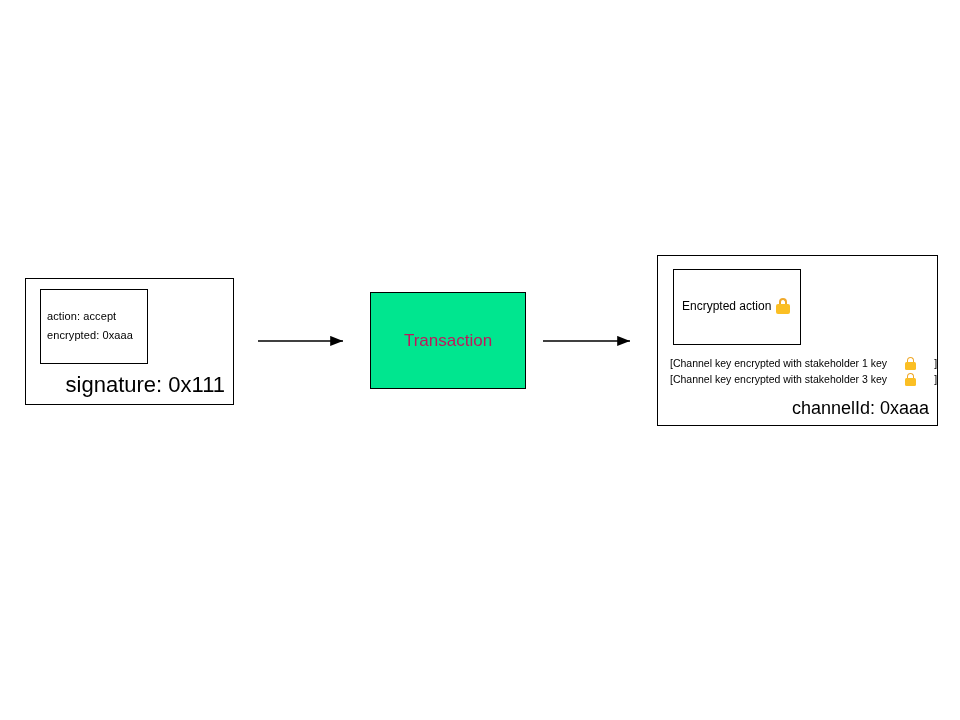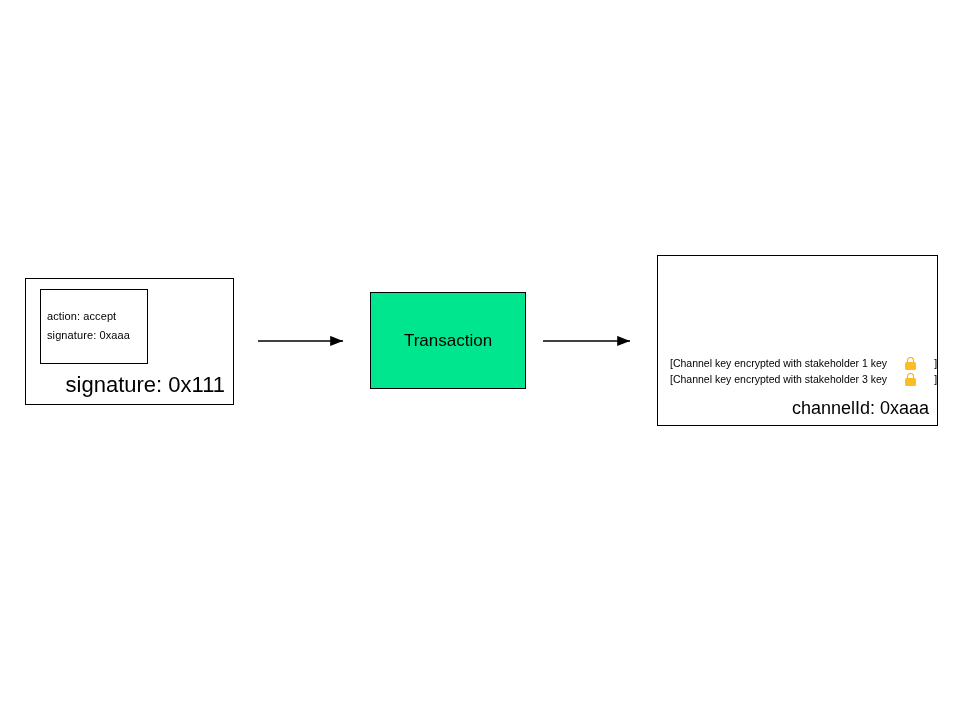--- a/index.html
+++ b/index.html
@@ -70,21 +70,21 @@
     width: 156px;
     height: 97px;
     background: #00E68F;
     border: 1.5px solid #000000;
     display: flex;
     align-items: center;
     justify-content: center;
   }
   #transaction-label {
     font-size: 17px;
-    color: #000000;
+    color: #be185d;
     white-space: nowrap;
   }
 
   
   #channel-card {
     left: 657px;
     top: 255px;
     width: 281px;
     height: 171px;
   }
@@ -184,21 +184,21 @@
 </head>
 <body>
 
 <div class="canvas">
 
   <div class="box" id="request-card">
 
     <div class="box" id="request-payload-box">
       <div class="payload-lines">
         <div>action: accept</div>
-        <div>signature: 0xaaa</div>
+        <div>encrypted: 0xaaa</div>
       </div>
     </div>
 
     <div id="request-signature">signature: 0x111</div>
   </div>
 
   <svg class="arrow-svg" id="arrow-request-to-transaction" width="100" height="22">
     <defs>
       <marker id="ah1" markerWidth="9" markerHeight="9" refX="8" refY="3.2" orient="auto">
         <path d="M0,0 L8,3.2 L0,6.4 z" fill="#000000"></path>
@@ -215,20 +215,29 @@
     <defs>
       <marker id="ah2" markerWidth="9" markerHeight="9" refX="8" refY="3.2" orient="auto">
         <path d="M0,0 L8,3.2 L0,6.4 z" fill="#000000"></path>
       </marker>
     </defs>
     <line x1="3" y1="11" x2="90" y2="11" stroke="#000000" stroke-width="1.6" marker-end="url(#ah2)"></line>
   </svg>
 
   <div class="box" id="channel-card">
 
+    <div class="box" id="encrypted-action-box">
+      <div id="encrypted-action-text">
+        <span>Encrypted action</span>
+        <span class="lock-icon big">
+          <span class="shackle"></span>
+            <span class="body"></span>
+        </span>
+      </div>
+    </div>
 
     <div class="key-lines">
       <div class="key-line">
         <span>[Channel key encrypted with stakeholder 1 key</span>
         <span class="lock-icon">
           <span class="shackle"></span>
             <span class="body"></span>
         </span>
         <span>]</span>
       </div>

